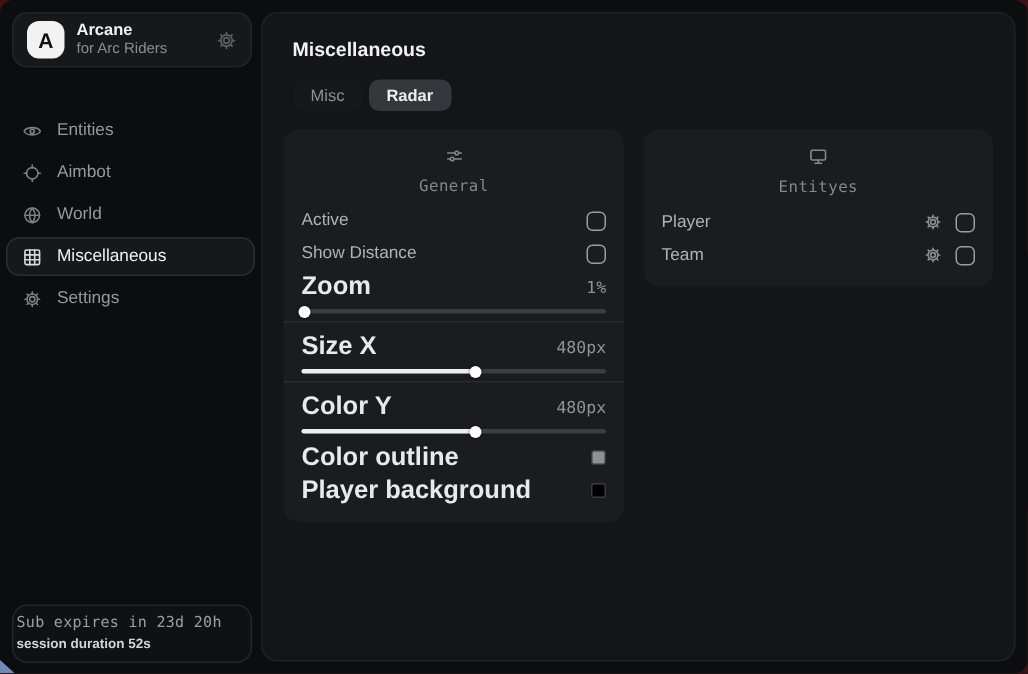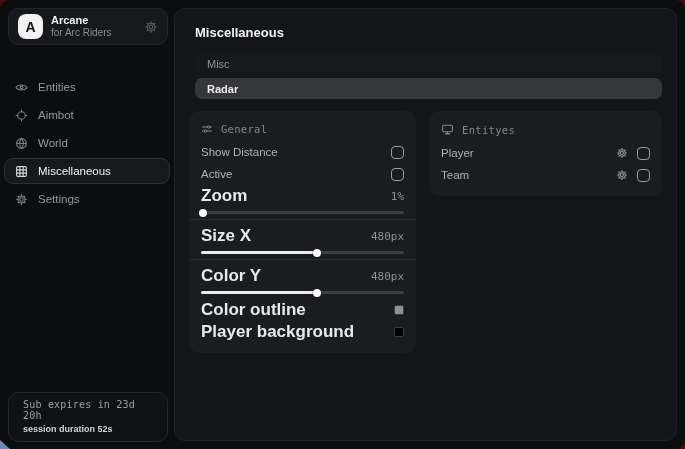--- a/index.html
+++ b/index.html
@@ -33,48 +33,49 @@
   .nav-item{
     display:flex;align-items:center;gap:10px;height:24px;padding:0 10px;
     margin:2px 0;border:1px solid transparent;border-radius:9px;
     color:#96989d;font-size:11.5px;cursor:default;
   }
   .nav-item .nicon{display:flex;color:#7d7f85;flex:none;}
   .nav-item.selected{background:#17181b;border-color:#2d2e33;color:#f2f2f3;}
   .nav-item.selected .nicon{color:#d8d9dc;}
   .sidebar-footer{
     position:absolute;left:8px;right:6px;bottom:7px;
-    border:1px solid #26272b;border-radius:10px;padding:6px 14px 7px;
+    border:1px solid #26272b;border-radius:10px;padding:6px 2px 7px;
     box-sizing:border-box;background:#101114;
   }
   .footer-line1{font-family:"DejaVu Sans Mono",monospace;font-size:10px;color:#9ba0a7;letter-spacing:.2px;}
   .footer-line2{font-size:9px;color:#d2d4d8;font-weight:bold;margin-top:3px;}
   
   .main-card{
     position:absolute;left:174px;top:8px;right:8px;bottom:8px;
     background:#141518;border:1px solid #202126;border-radius:11px;
     padding:14px 14px;box-sizing:border-box;
   }
   .main-title{font-size:13px;font-weight:bold;color:#f2f2f3;margin:2px 0 0 6px;}
-  .tabs{display:flex;gap:4px;margin:13px 0 0 6px;flex-direction:column;}
+  .tabs{display:flex;gap:4px;margin:13px 0 0 6px;}
   .tab{
     height:21px;padding:0 12px;border-radius:7px;display:flex;align-items:center;
     font-size:11px;color:#8e9095;background:#17181b;cursor:default;
   }
   .tab.active{background:#36373c;color:#ececee;font-weight:bold;}
   .panels{display:flex;align-items:flex-start;gap:13px;margin-top:12px;}
   .panel{
     background:#1b1c1f;border-radius:10px;padding:9px 12px 10px;box-sizing:border-box;
   }
   .panel-general{width:233px;}
   .panel-entities{width:239px;}
   .panel-header{
     display:flex;align-items:center;gap:8px;color:#85878d;
     font-family:"DejaVu Sans Mono",monospace;font-size:10.5px;letter-spacing:.3px;
     margin:3px 0 6px 0;
+    flex-direction:column;
   }
   .panel-header .picon{display:flex;color:#85878d;}
   .row{display:flex;align-items:center;justify-content:space-between;height:22px;}
   .lbl-dim{font-size:11.5px;color:#b0b2b6;}
   .lbl-bright{font-size:17px;color:#e8e9eb;font-weight:bold;}
   .val{font-size:11px;color:#8f9196;font-family:"DejaVu Sans Mono",monospace;}
   .checkbox{
     width:13px;height:13px;border:1.5px solid #9a9da3;border-radius:4px;
     box-sizing:border-box;background:transparent;cursor:pointer;flex:none;
   }
@@ -192,26 +193,26 @@
             <svg width="12" height="12" viewBox="0 0 24 24" fill="none" stroke="currentColor" stroke-width="2" stroke-linecap="round">
               <path d="M3 8h18M3 16h18"></path>
                 <circle cx="15" cy="8" r="2.4" fill="#1b1c1f"></circle>
                 <circle cx="9" cy="16" r="2.4" fill="#1b1c1f"></circle>
             </svg>
           </span>
           <span>General</span>
         </div>
 
         <div class="row">
+          <span class="lbl-dim">Active</span>
+          <span class="checkbox"></span>
+        </div>
+
+        <div class="row">
           <span class="lbl-dim">Show Distance</span>
-          <span class="checkbox"></span>
-        </div>
-
-        <div class="row">
-          <span class="lbl-dim">Active</span>
           <span class="checkbox"></span>
         </div>
 
         <div class="row">
           <span class="lbl-bright">Zoom</span>
           <span class="val">1%</span>
         </div>
         <div class="slider">
           <div class="slider-fill" style="width: 1%;">
             <div class="slider-thumb"></div>

